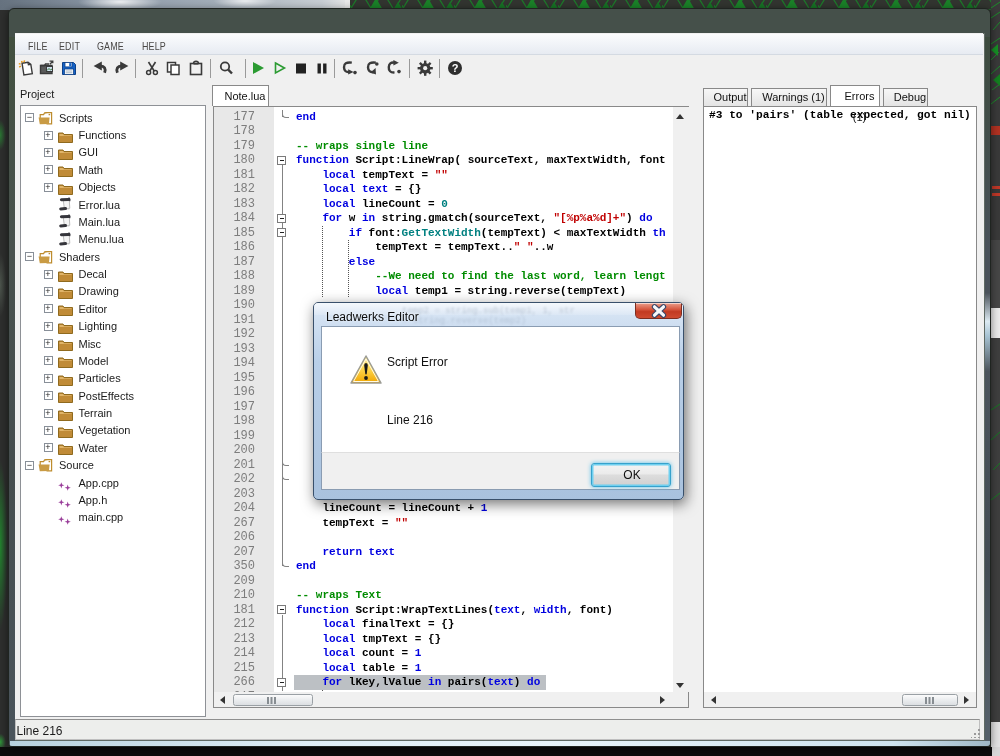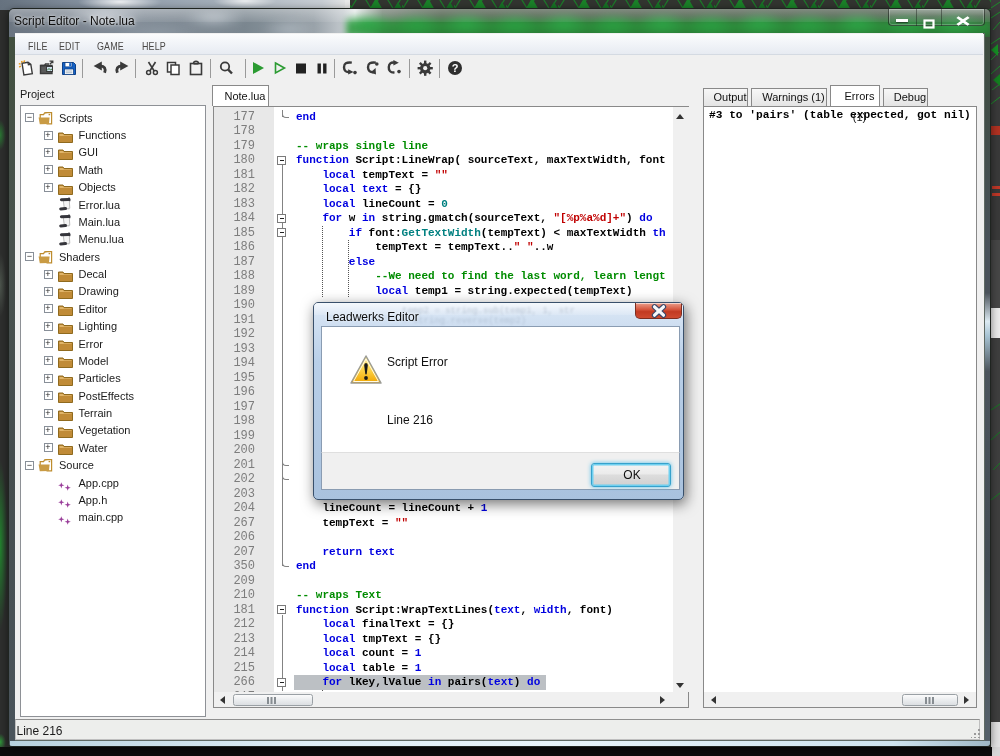--- a/index.html
+++ b/index.html
@@ -80,55 +80,20 @@
 <div class="abs" style="left:0;top:430px;width:9px;height:230px;background:radial-gradient(ellipse 9px 100px at 0% 50%,#22862e,rgba(20,70,25,0) 85%)"></div>
 <div class="abs" style="left:0;top:115px;width:9px;height:40px;background:radial-gradient(ellipse 7px 18px at 0% 50%,#2a7a33,rgba(20,70,25,0) 85%)"></div>
 <div class="abs" style="left:0;top:240px;width:9px;height:90px;background:radial-gradient(ellipse 8px 40px at 0% 50%,#4e564e,rgba(60,60,60,0) 80%)"></div>
 <div class="abs" style="left:0;top:732px;width:8px;height:20px;background:radial-gradient(ellipse 7px 10px at 0% 50%,#2f9a3a,rgba(20,70,25,0) 85%)"></div>
 
 <div class="abs" style="left:0;top:747px;width:1000px;height:9px;background:#0c0c0c"></div>
 <div class="abs" style="left:992px;top:747px;width:8px;height:9px;background:#d8d8d8"></div>
 
 <div class="abs" style="left:8px;top:8px;width:983px;height:739px;border-radius:6px 6px 4px 4px;background:#45504a;border:1px solid #1f2420;box-shadow:0 2px 8px rgba(0,0,0,.5);overflow:hidden">
 
-  <div class="abs" style="left:0;top:0;width:983px;height:28px;overflow:hidden;background:linear-gradient(90deg,#6b7581 0%,#848e99 12%,#7a868f 24%,#98a1a8 31%,#c2c8cd 34%,#e8eaec 35.2%,#6a766b 38%,#42513f 44%,#3e4e3e 100%)">
-    <div class="abs" style="left:337px;top:4px;width:646px;height:24px;filter:blur(3px);background:
-      radial-gradient(ellipse 36px 17px at 22px 11px,#2da747,transparent 75%),
-      radial-gradient(ellipse 36px 17px at 71px 12px,#2aa142,transparent 75%),
-      radial-gradient(ellipse 36px 17px at 120px 11px,#2da747,transparent 75%),
-      radial-gradient(ellipse 36px 17px at 169px 12px,#2aa142,transparent 75%),
-      radial-gradient(ellipse 36px 17px at 218px 11px,#2da747,transparent 75%),
-      radial-gradient(ellipse 36px 17px at 267px 12px,#2aa142,transparent 75%),
-      radial-gradient(ellipse 36px 17px at 316px 11px,#2da747,transparent 75%),
-      radial-gradient(ellipse 36px 17px at 365px 12px,#2aa142,transparent 75%),
-      radial-gradient(ellipse 36px 17px at 414px 11px,#2da747,transparent 75%),
-      radial-gradient(ellipse 36px 17px at 463px 12px,#2aa142,transparent 75%),
-      radial-gradient(ellipse 36px 17px at 512px 11px,#2da747,transparent 75%),
-      radial-gradient(ellipse 36px 17px at 561px 12px,#2aa142,transparent 75%),
-      radial-gradient(ellipse 36px 17px at 610px 11px,#2da747,transparent 75%),
-      linear-gradient(rgba(35,130,50,0) 10%,rgba(42,152,58,.85) 45%,rgba(36,138,52,.82) 88%)"></div>
-    <div class="abs" style="left:0;top:0;width:340px;height:28px;filter:blur(5px);background:
-      radial-gradient(ellipse 55px 14px at 95px 6px,rgba(235,240,244,.75),transparent 70%),
-      radial-gradient(ellipse 45px 12px at 205px 9px,rgba(228,234,240,.65),transparent 70%),
-      radial-gradient(ellipse 60px 16px at 150px 26px,rgba(160,172,182,.5),transparent 70%),
-      radial-gradient(ellipse 40px 12px at 280px 20px,rgba(205,214,222,.55),transparent 70%)"></div>
-    <div class="abs" style="left:0;top:0;width:983px;height:13px;background:linear-gradient(rgba(255,255,255,.34),rgba(255,255,255,.08))"></div>
-    <div class="abs" style="left:5px;top:5px;font-size:12px;color:#0d0d0d;text-shadow:0 0 3px rgba(255,255,255,.9),0 0 6px rgba(255,255,255,.5)">Script Editor - Note.lua</div>
-
-    <div class="abs" style="left:879px;top:0;width:97px;height:16.5px;border:1px solid rgba(20,25,20,.6);border-top:none;border-radius:0 0 4px 4px;background:linear-gradient(rgba(205,220,210,.42),rgba(130,150,135,.22) 45%,rgba(80,100,85,.26));box-shadow:inset 0 0 0 1px rgba(255,255,255,.22)"></div>
-    <div class="abs" style="left:907px;top:0;width:1px;height:16.5px;background:rgba(25,30,25,.45)"></div>
-    <div class="abs" style="left:932px;top:0;width:1px;height:16.5px;background:rgba(25,30,25,.45)"></div>
-    <div class="abs" style="left:887px;top:9.5px;width:12px;height:3.2px;background:#fff;box-shadow:0 1px 1.5px rgba(0,0,0,.55)"></div>
-    <div class="abs" style="left:914px;top:5.5px"><svg width="12" height="10" viewBox="0 0 12 10">
-            <rect x="1.5" y="1.5" width="9" height="7" fill="none" stroke="#fff" stroke-width="2.2"></rect>
-          </svg></div>
-    <div class="abs" style="left:946px;top:4px"><svg width="16" height="12" viewBox="0 0 16 12">
-            <path d="M3.4 1.2 L8 4.3 L12.6 1.2 L14.6 3 L10.2 6 L14.6 9 L12.6 10.8 L8 7.7 L3.4 10.8 L1.4 9 L5.8 6 L1.4 3 Z" fill="#fff"></path>
-          </svg></div>
-  </div>
 
   <div class="abs" style="left:6px;top:24px;width:970px;height:708px;background:#f0f0f0;border:1px solid #5f6a64">
     
   </div>
 
   <div class="abs" style="left:976px;top:28px;width:7px;height:711px;background:linear-gradient(#3d4b3e,#49525a 30%,#4a525a 36%,#dceaf2 40%,#a8c4d4 42%,#4b545c 47%,#434c54 75%,#55606a 97%)"></div>
 
   <div class="abs" style="left:0;top:28px;width:6px;height:711px;background:linear-gradient(#42503f,#49524f 30%,#454d4e 60%,#4a545b 97%)"></div>
 
   <div class="abs" style="left:1px;top:732px;width:981px;height:7px;border-radius:0 0 3px 3px;background:linear-gradient(90deg,#b8d2de,#dfeef6 30%,#e8f4fa 55%,#cfe4ef 90%,#9fb8c6)"></div>
@@ -340,21 +305,21 @@
 <div style="position:absolute;left:57.5px;top:319.6px;width:16px;height:12px"><svg width="15" height="12" viewBox="0 0 15 12">
         <path d="M0.5 2 L5 2 L6 3.5 L14.5 3.5 L14.5 11.5 L0.5 11.5 Z" fill="#c08b37" stroke="#8f6a1e" stroke-width="1"></path>
         <path d="M1.5 3 L5 3 L5.8 4.3 L13.5 4.3 L13.5 5 L1.5 5 Z" fill="#e0b56a"></path>
       </svg></div>
 <div class="titem" style="left:78.5px;top:319.1px">Lighting</div>
 <div class="tbox" style="left:43.5px;top:339.0px">+</div>
 <div style="position:absolute;left:57.5px;top:337.0px;width:16px;height:12px"><svg width="15" height="12" viewBox="0 0 15 12">
         <path d="M0.5 2 L5 2 L6 3.5 L14.5 3.5 L14.5 11.5 L0.5 11.5 Z" fill="#c08b37" stroke="#8f6a1e" stroke-width="1"></path>
         <path d="M1.5 3 L5 3 L5.8 4.3 L13.5 4.3 L13.5 5 L1.5 5 Z" fill="#e0b56a"></path>
       </svg></div>
-<div class="titem" style="left:78.5px;top:336.5px">Error</div>
+<div class="titem" style="left:78.5px;top:336.5px">Misc</div>
 <div class="tbox" style="left:43.5px;top:356.4px">+</div>
 <div style="position:absolute;left:57.5px;top:354.4px;width:16px;height:12px"><svg width="15" height="12" viewBox="0 0 15 12">
         <path d="M0.5 2 L5 2 L6 3.5 L14.5 3.5 L14.5 11.5 L0.5 11.5 Z" fill="#c08b37" stroke="#8f6a1e" stroke-width="1"></path>
         <path d="M1.5 3 L5 3 L5.8 4.3 L13.5 4.3 L13.5 5 L1.5 5 Z" fill="#e0b56a"></path>
       </svg></div>
 <div class="titem" style="left:78.5px;top:353.9px">Model</div>
 <div class="tbox" style="left:43.5px;top:373.7px">+</div>
 <div style="position:absolute;left:57.5px;top:371.7px;width:16px;height:12px"><svg width="15" height="12" viewBox="0 0 15 12">
         <path d="M0.5 2 L5 2 L6 3.5 L14.5 3.5 L14.5 11.5 L0.5 11.5 Z" fill="#c08b37" stroke="#8f6a1e" stroke-width="1"></path>
         <path d="M1.5 3 L5 3 L5.8 4.3 L13.5 4.3 L13.5 5 L1.5 5 Z" fill="#e0b56a"></path>
@@ -439,21 +404,21 @@
 <div class="cl" style="top:211.0px;left:322.4px"><span style="color:#0000e0">for</span><span style="color:#000000"> w </span><span style="color:#0000e0">in</span><span style="color:#000000"> string.gmatch(sourceText, </span><span style="color:#c00000">"[%p%a%d]+"</span><span style="color:#000000">) </span><span style="color:#0000e0">do</span></div>
 <div class="gn" style="top:225.5px">185</div>
 <div class="cl" style="top:225.5px;left:348.8px"><span style="color:#0000e0">if</span><span style="color:#000000"> font:</span><span style="color:#008080">GetTextWidth</span><span style="color:#000000">(tempText) &lt; maxTextWidth </span><span style="color:#0000e0">th</span></div>
 <div class="gn" style="top:240.0px">186</div>
 <div class="cl" style="top:240.0px;left:375.2px"><span style="color:#000000">tempText = tempText..</span><span style="color:#c00000">" "</span><span style="color:#000000">..w</span></div>
 <div class="gn" style="top:254.5px">187</div>
 <div class="cl" style="top:254.5px;left:348.8px"><span style="color:#0000e0">else</span></div>
 <div class="gn" style="top:269.0px">188</div>
 <div class="cl" style="top:269.0px;left:375.2px"><span style="color:#008c00">--We need to find the last word, learn lengt</span></div>
 <div class="gn" style="top:283.5px">189</div>
-<div class="cl" style="top:283.5px;left:375.2px"><span style="color:#0000e0">local</span><span style="color:#000000"> temp1 = string.expected(tempText)</span></div>
+<div class="cl" style="top:283.5px;left:375.2px"><span style="color:#0000e0">local</span><span style="color:#000000"> temp1 = string.reverse(tempText)</span></div>
 <div class="gn" style="top:298.0px">190</div>
 <div class="gn" style="top:312.5px">191</div>
 <div class="gn" style="top:327.0px">192</div>
 <div class="gn" style="top:341.5px">193</div>
 <div class="gn" style="top:356.0px">194</div>
 <div class="gn" style="top:370.5px">195</div>
 <div class="gn" style="top:385.0px">196</div>
 <div class="gn" style="top:399.5px">197</div>
 <div class="gn" style="top:414.0px">198</div>
 <div class="gn" style="top:428.5px">199</div>

